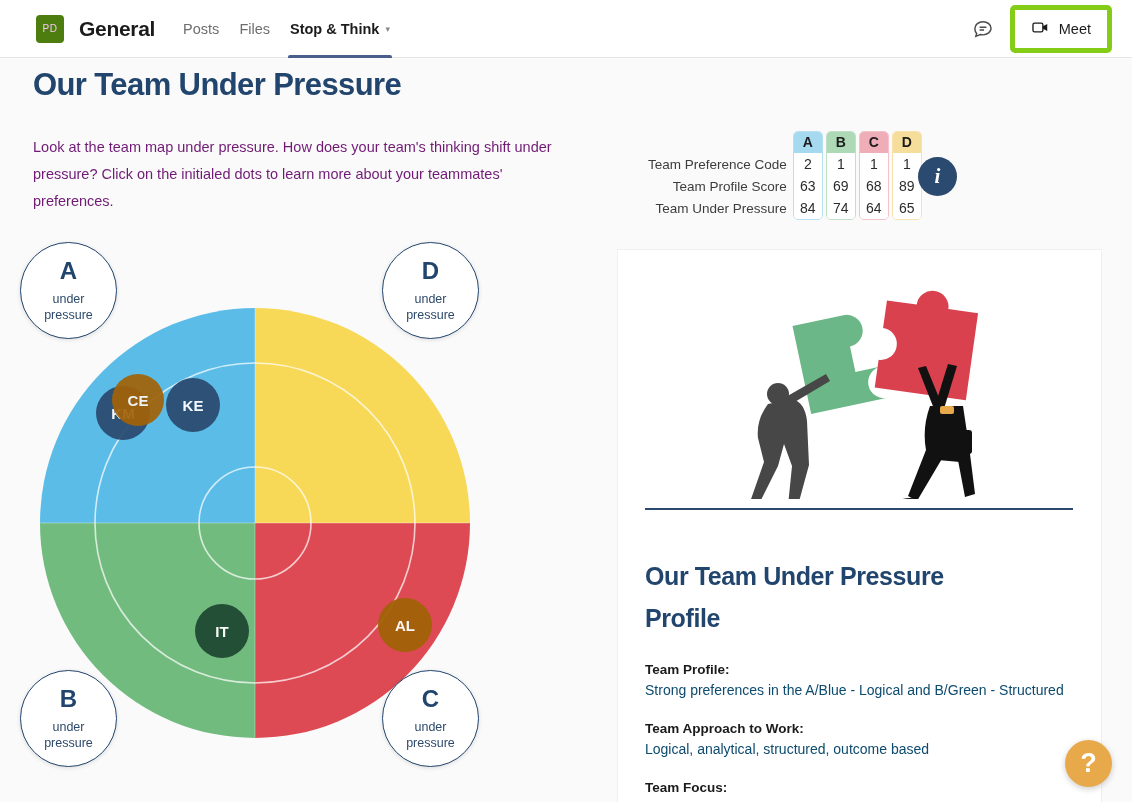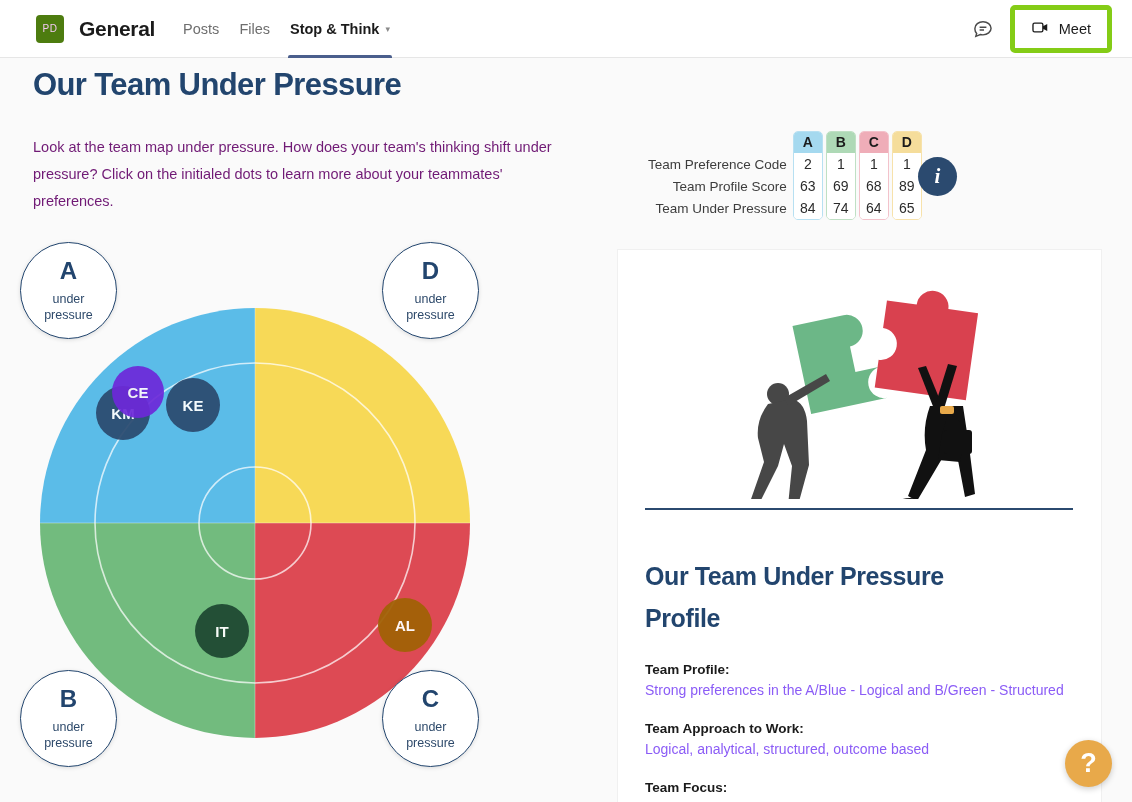--- a/index.html
+++ b/index.html
@@ -180,21 +180,21 @@
     position: absolute; left: 27px; top: 258px; width: 428px;
     height: 2px; background: #2b4a6f;
   }
   .card-title {
     position: absolute; left: 27px; top: 305px; width: 380px;
     font-size: 25px; font-weight: bold; color: #22456e;
     line-height: 42px; letter-spacing: -.4px;
   }
   .sections { position: absolute; left: 27px; top: 412px; width: 440px; }
   .sec-head { font-size: 13.5px; font-weight: bold; color: #1b1b1b; margin-bottom: 3px; }
-  .sec-body { font-size: 14px; color: #8b5cf6; margin-bottom: 20px; line-height: 21px; }
+  .sec-body { font-size: 14px; color: #0c4a6e; margin-bottom: 20px; line-height: 21px; }
 
   .help-btn {
     position: absolute; left: 1065px; top: 740px;
     width: 47px; height: 47px; border-radius: 50%;
     background: #e8a94a; color: #fff;
     display: flex; align-items: center; justify-content: center;
     font-size: 27px; font-weight: bold;
     box-shadow: 0 2px 6px rgba(0,0,0,.2);
     cursor: pointer;
   }
@@ -290,21 +290,21 @@
       <circle cx="225" cy="225" r="160" fill="none" stroke="#ffffff" stroke-opacity=".72" stroke-width="1.6"></circle>
       <circle cx="225" cy="225" r="56" fill="none" stroke="#ffffff" stroke-opacity=".72" stroke-width="1.6"></circle>
 
       <line x1="225" y1="10" x2="225" y2="440" stroke="#ffffff" stroke-opacity=".35" stroke-width="1"></line>
       <line x1="10" y1="225" x2="440" y2="225" stroke="#ffffff" stroke-opacity=".35" stroke-width="1"></line>
     </svg>
 
     <div class="dot" style="left:96px;  top:156px; width:54px; height:54px; background:#2b4a6f; opacity:.93;">
       <span>KM</span>
     </div>
-    <div class="dot" style="left:112px; top:136px; width:52px; height:52px; background:#6d28d9; opacity:.92;">
+    <div class="dot" style="left:112px; top:144px; width:52px; height:52px; background:#a16207; opacity:.92;">
       <span>CE</span>
     </div>
     <div class="dot" style="left:166px; top:148px; width:54px; height:54px; background:#2b4a6f; opacity:.93;">
       <span>KE</span>
     </div>
     <div class="dot" style="left:195px; top:374px; width:54px; height:54px; background:#1f4a33; opacity:.95;">
       <span>IT</span>
     </div>
     <div class="dot" style="left:378px; top:368px; width:54px; height:54px; background:#a16207; opacity:.95;">
       <span>AL</span>

